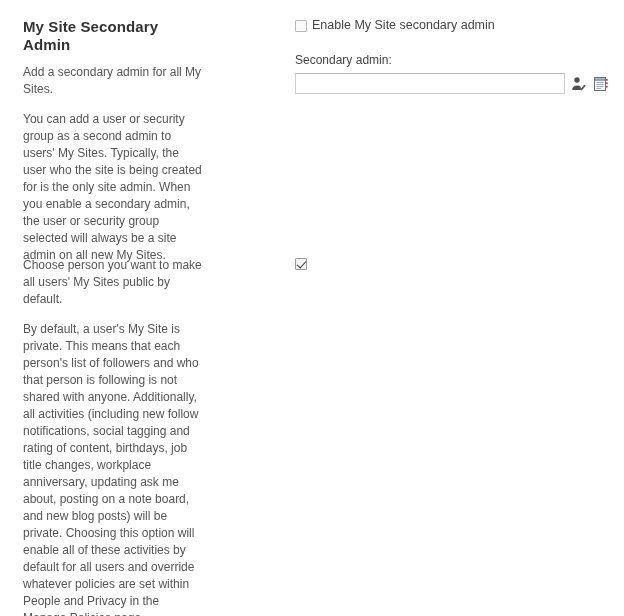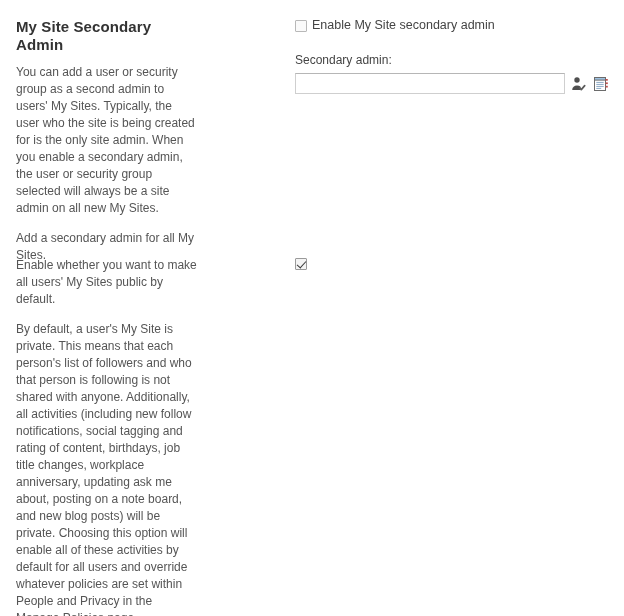--- a/index.html
+++ b/index.html
@@ -23,21 +23,21 @@
   }
 
   .section {
     position: absolute;
     left: 0;
     width: 624px;
   }
 
   .desc-col {
     position: absolute;
-    left: 16px;
+    left: 23px;
     top: 0;
     width: 182px;
   }
 
   .ctrl-col {
     position: absolute;
     left: 295px;
     top: 0;
     width: 320px;
   }
@@ -142,22 +142,22 @@
 </style>
 </head>
 <body>
 
 <div class="page">
 
   <div class="section sec-admin">
 
     <div class="desc-col">
       <h2 class="section-title">My Site Secondary Admin</h2>
+      <p class="desc-p">Add a secondary admin for all My Sites.</p>
       <p class="desc-p">You can add a user or security group as a second admin to users' My Sites. Typically, the user who the site is being created for is the only site admin. When you enable a secondary admin, the user or security group selected will always be a site admin on all new My Sites.</p>
-      <p class="desc-p">Add a secondary admin for all My Sites.</p>
     </div>
 
     <div class="ctrl-col">
 
       <div class="cb-row">
         <span class="cbox" id="cb-enable-secondary-admin"></span>
         <span class="cb-label">Enable My Site secondary admin</span>
       </div>
 
       <div style="height:20px"></div>
@@ -191,21 +191,21 @@
           </span>
         </div>
       </div>
 
     </div>
   </div>
 
   <div class="section privacy">
 
     <div class="desc-col">
-      <p class="desc-p">Enable whether you want to make all users' My Sites public by default.</p>
+      <p class="desc-p">Choose person you want to make all users' My Sites public by default.</p>
       <p class="desc-p">By default, a user's My Site is private. This means that each person's list of followers and who that person is following is not shared with anyone. Additionally, all activities (including new follow notifications, social tagging and rating of content, birthdays, job title changes, workplace anniversary, updating ask me about, posting on a note board, and new blog posts) will be private. Choosing this option will enable all of these activities by default for all users and override whatever policies are set within People and Privacy in the Manage Policies page.</p>
     </div>
 
     <div class="ctrl-col">
       <div class="cb-row">
         <span class="cbox checked" id="cb-make-my-sites-public"></span>
       </div>
     </div>
 
   </div>

